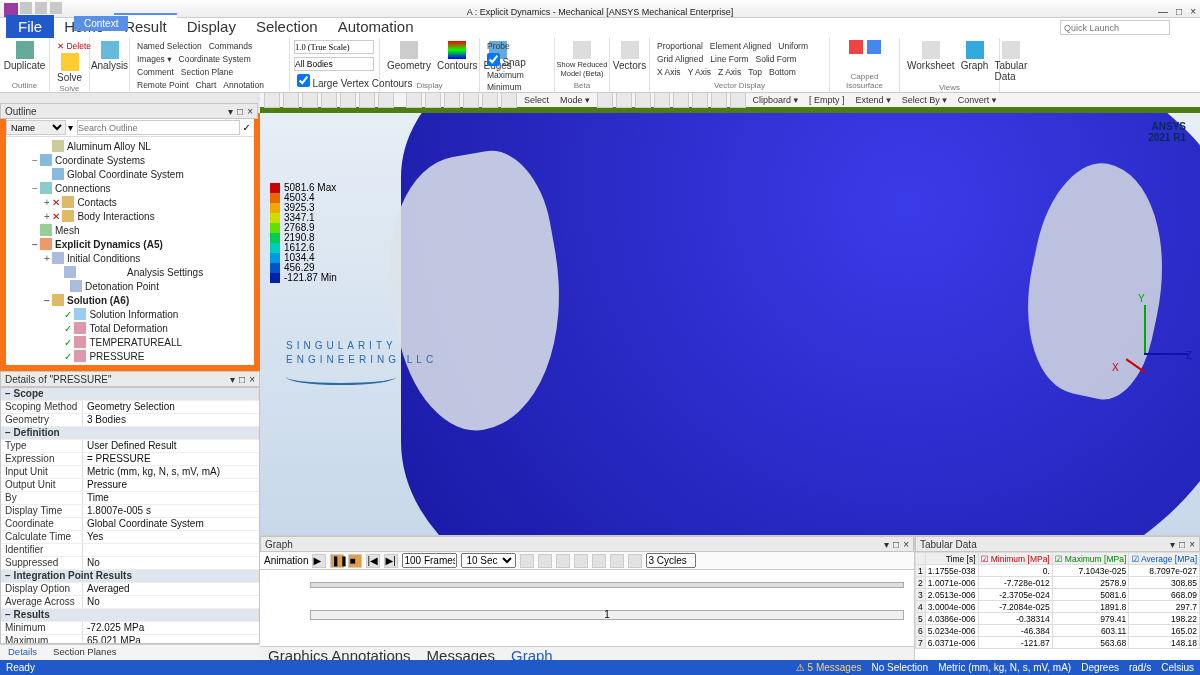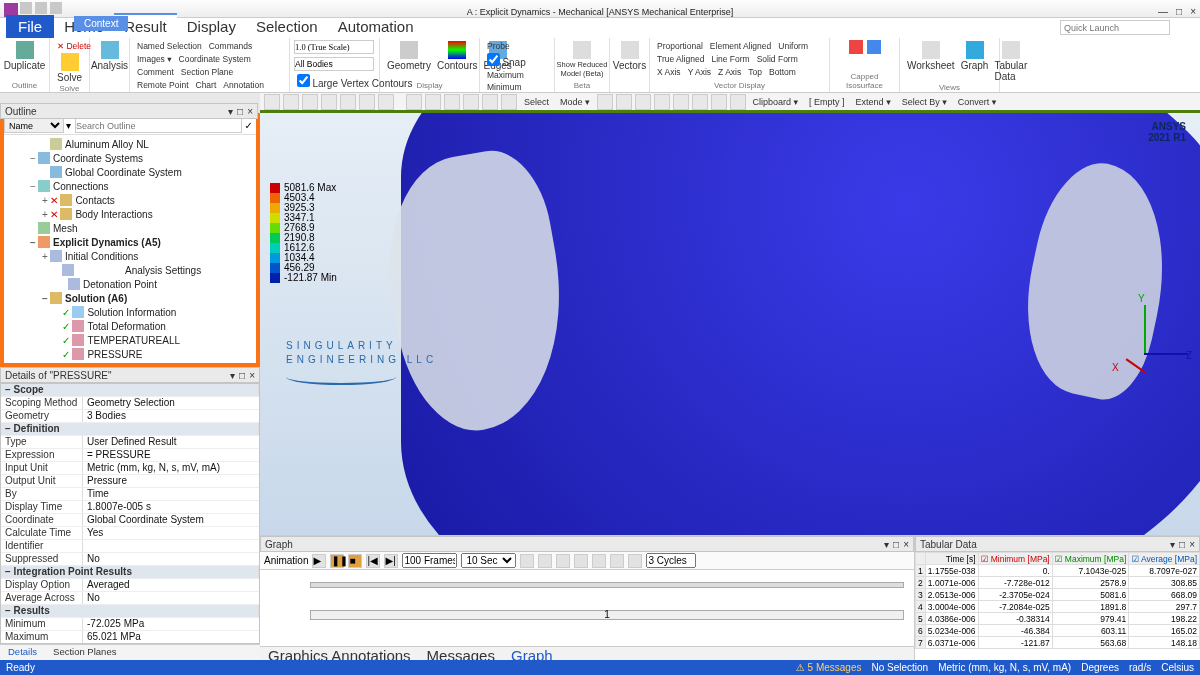--- a/index.html
+++ b/index.html
@@ -13,28 +13,28 @@
 .tabrow .context-tab { background:#5a8fe6; color:#fff; padding:2px 10px; position:absolute; left:74px; top:-2px; }
 .tabrow .file-tab { background:#2059c9; color:#fff; padding:3px 12px; }
 .tabrow .qlaunch { position:absolute; right:30px; top:2px; width:110px; height:15px; border:1px solid #ccc; font-size:9px; padding:0 3px; }
 .ribbon { height:55px; background:#fff; border-bottom:1px solid #ccc; display:flex; overflow:hidden; }
 .rgroup { border-right:1px solid #e0e0e0; padding:2px 4px; display:flex; flex-direction:column; justify-content:space-between; position:relative; }
 .rgroup .glabel { text-align:center; font-size:8px; color:#777; }
 .rbtn-big { display:flex; flex-direction:column; align-items:center; padding:1px 3px; font-size:8.5px; color:#333; cursor:pointer; }
 .rbtn-big .ico { width:18px; height:18px; background:#ddd; margin-bottom:1px; }
 .rbtn-sm { font-size:8.5px; color:#333; padding:1px 3px; white-space:nowrap; cursor:pointer; }
 .ribbon input[type=text], .ribbon select { font-size:8.5px; height:14px; border:1px solid #ccc; }
-.toolbar2 { height:20px; background:#f4f4f4; border-bottom:3px solid #4d7c0f; display:flex; align-items:center; gap:3px; padding:0 4px; margin-left:260px; }
+.toolbar2 { height:20px; background:#f4f4f4; border-bottom:6px solid #4d7c0f; display:flex; align-items:center; gap:3px; padding:0 4px; margin-left:260px; }
 .tb-btn { width:16px; height:16px; background:#e8e8e8; border:1px solid #ccc; cursor:pointer; }
 .tb-txt { font-size:9px; color:#333; padding:0 4px; cursor:pointer; }
 .main-area { position:absolute; top:113px; bottom:15px; left:0; right:0; display:flex; }
 .leftcol { width:260px; display:flex; flex-direction:column; }
 .panel-hdr { height:16px; background:#eaeaea; border:1px solid #c5c5c5; display:flex; align-items:center; justify-content:space-between; padding:0 4px; font-size:10px; color:#333; }
 .panel-hdr .panel-ctrls { display:flex; gap:4px; font-size:9px; cursor:pointer; }
-.outline-panel { flex:0 0 190px; display:flex; flex-direction:column; background:#fff; border:4px solid #f97316; }
+.outline-panel { flex:0 0 190px; display:flex; flex-direction:column; background:#fff; border:6px solid #f97316; }
 .outline-search { height:18px; display:flex; align-items:center; border-bottom:1px solid #ddd; }
 .outline-search select { width:60px; height:15px; font-size:9px; border:1px solid #ccc; }
 .outline-search input { flex:1; height:15px; font-size:9px; border:1px solid #ccc; margin-left:2px; }
 .tree { overflow:auto; flex:1; padding:2px 0; }
 .tree-node { display:flex; align-items:center; height:14px; font-size:9.5px; color:#222; cursor:pointer; white-space:nowrap; }
 .tree-node .tw { width:10px; text-align:center; color:#666; }
 .tree-node .ni { width:12px; height:12px; margin-right:3px; background:#aad; }
 .tree-node.bold { font-weight:bold; }
 .details-panel { flex:1; display:flex; flex-direction:column; background:#fff; border:1px solid #c5c5c5; overflow:hidden; }
 .details-grid { overflow:auto; flex:1; }
@@ -181,21 +181,21 @@
     <div class="rbtn-big">
         <span class="ico"></span>
         <span>Vectors</span>
       </div>
   </div>
   <div class="rgroup" style="width:180px">
     <div style="display:flex;flex-wrap:wrap;gap:1px">
       <span class="rbtn-sm">Proportional</span>
       <span class="rbtn-sm">Element Aligned</span>
       <span class="rbtn-sm">Uniform</span>
-      <span class="rbtn-sm">True Aligned</span>
+      <span class="rbtn-sm">Grid Aligned</span>
       <span class="rbtn-sm">Line Form</span>
       <span class="rbtn-sm">Solid Form</span>
       <span class="rbtn-sm">X Axis</span>
       <span class="rbtn-sm">Y Axis</span>
       <span class="rbtn-sm">Z Axis</span>
       <span class="rbtn-sm">Top</span>
       <span class="rbtn-sm">Bottom</span>
     </div>
     <div class="glabel">Vector Display</div>
   </div>

